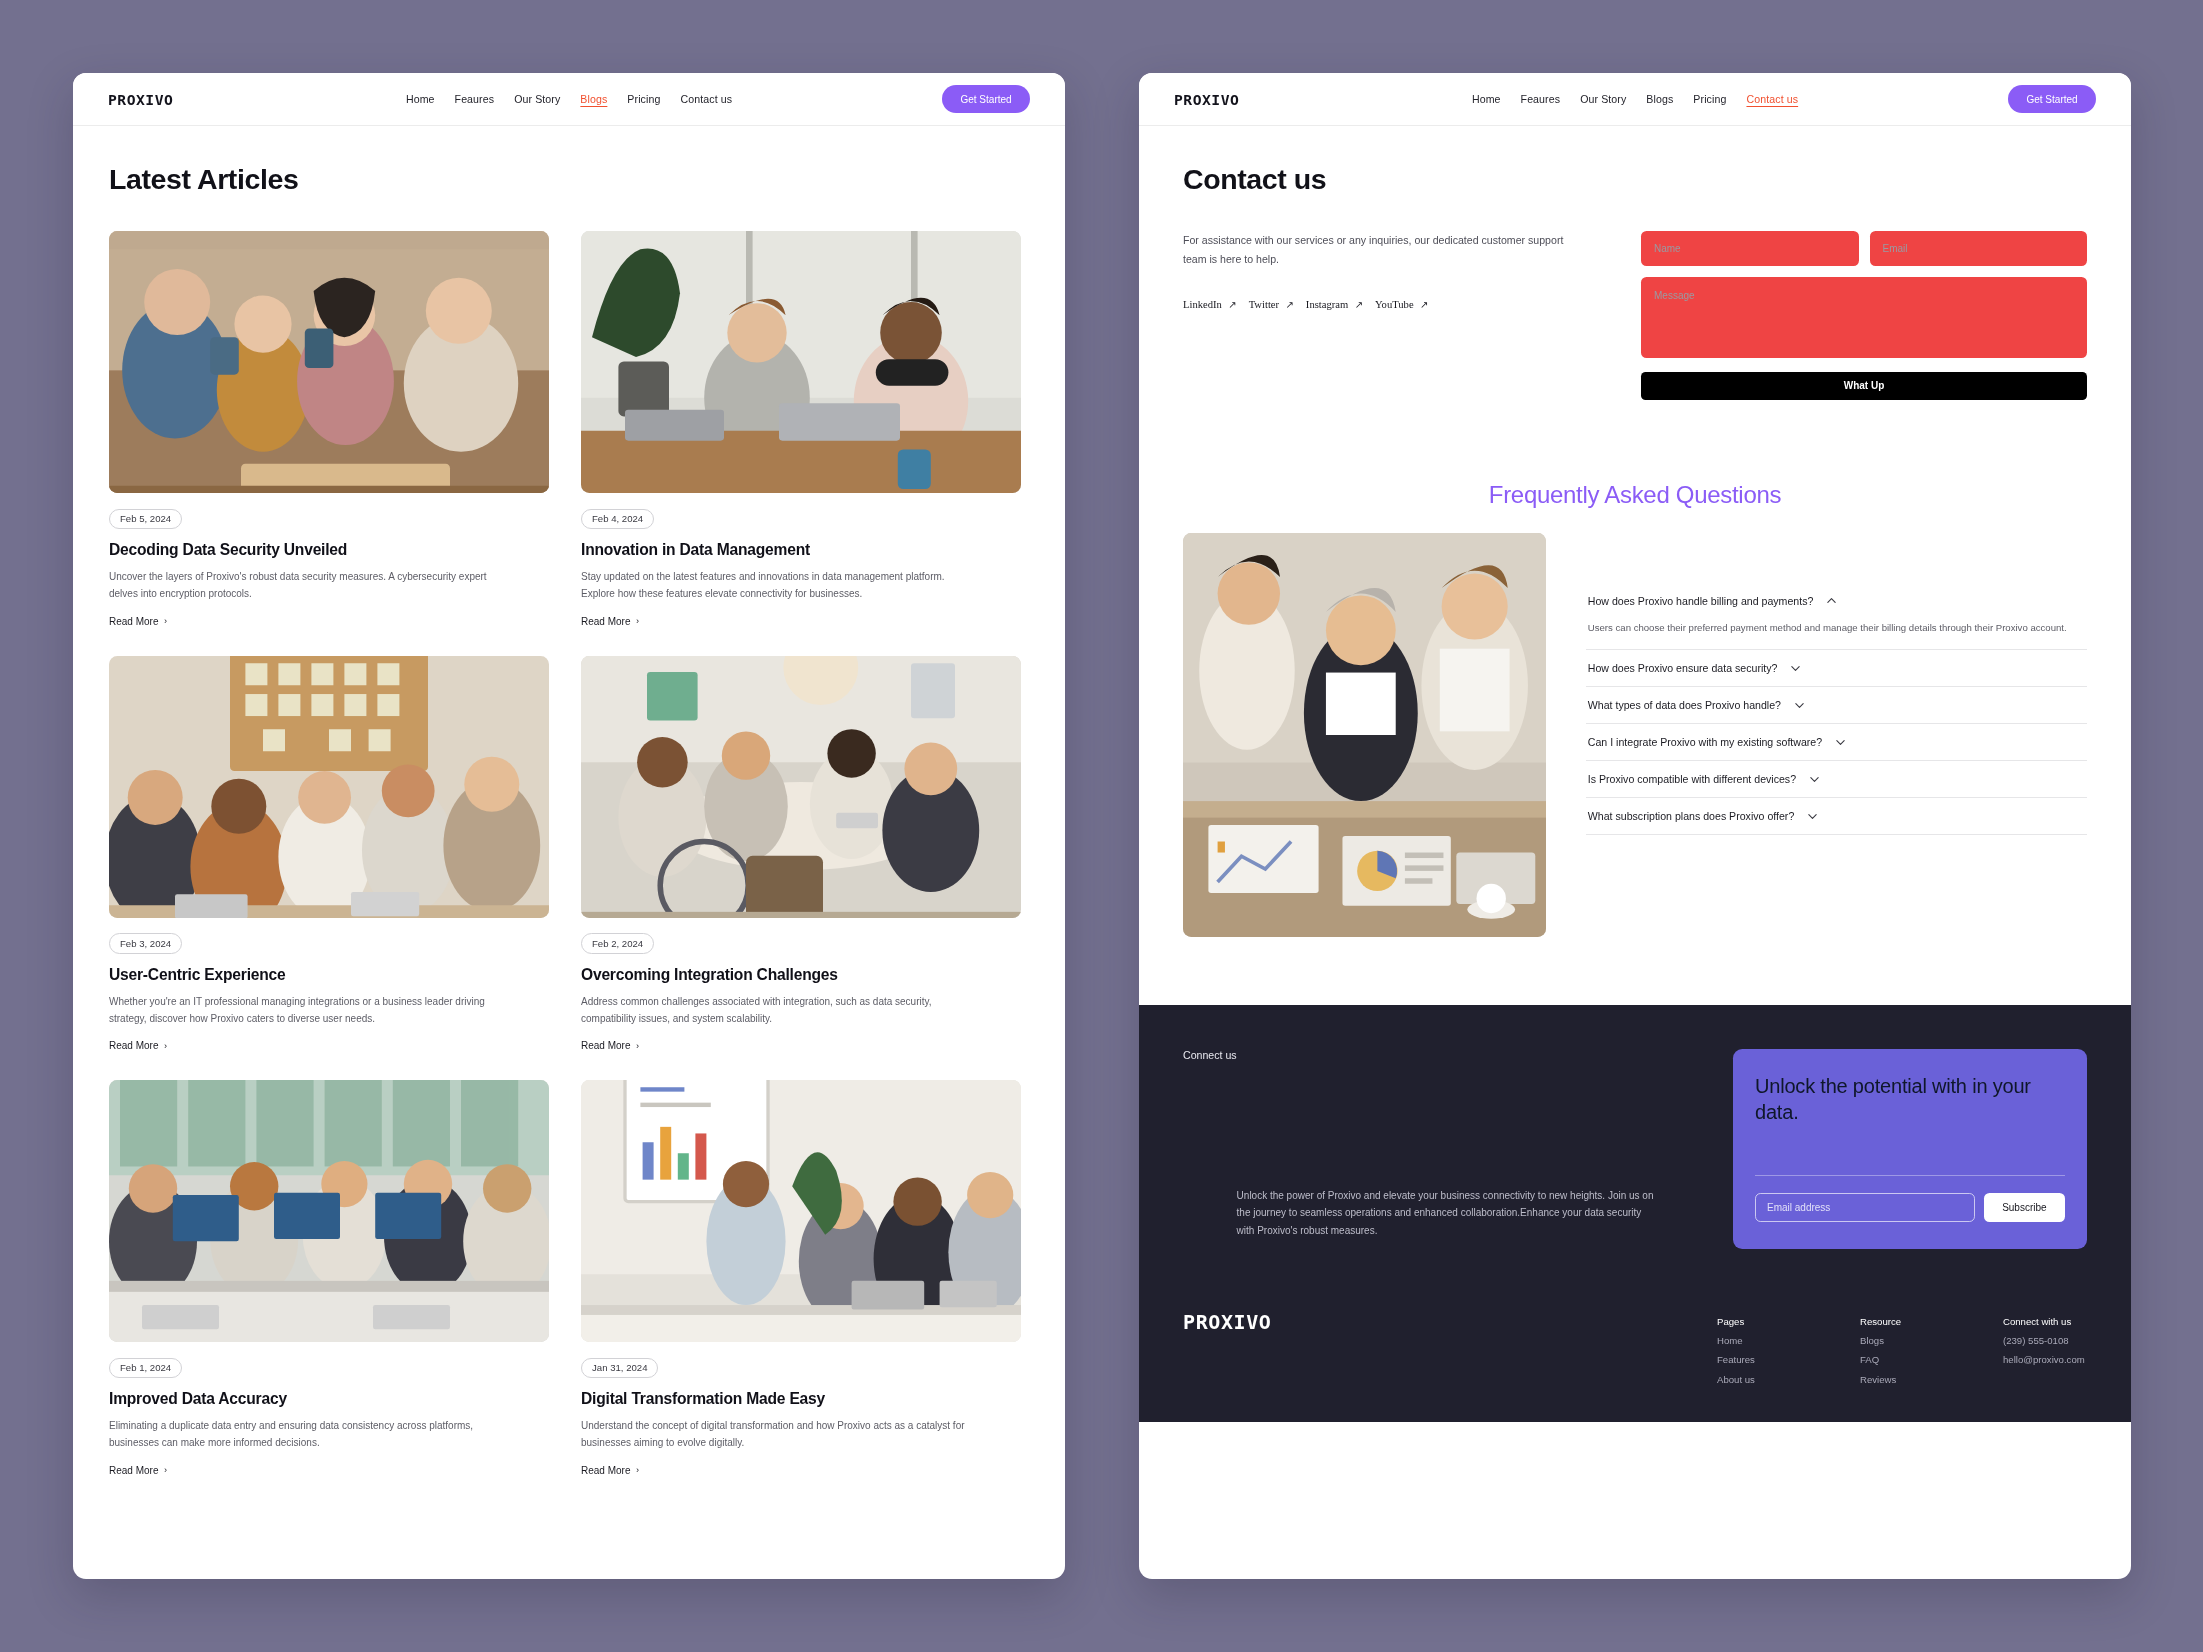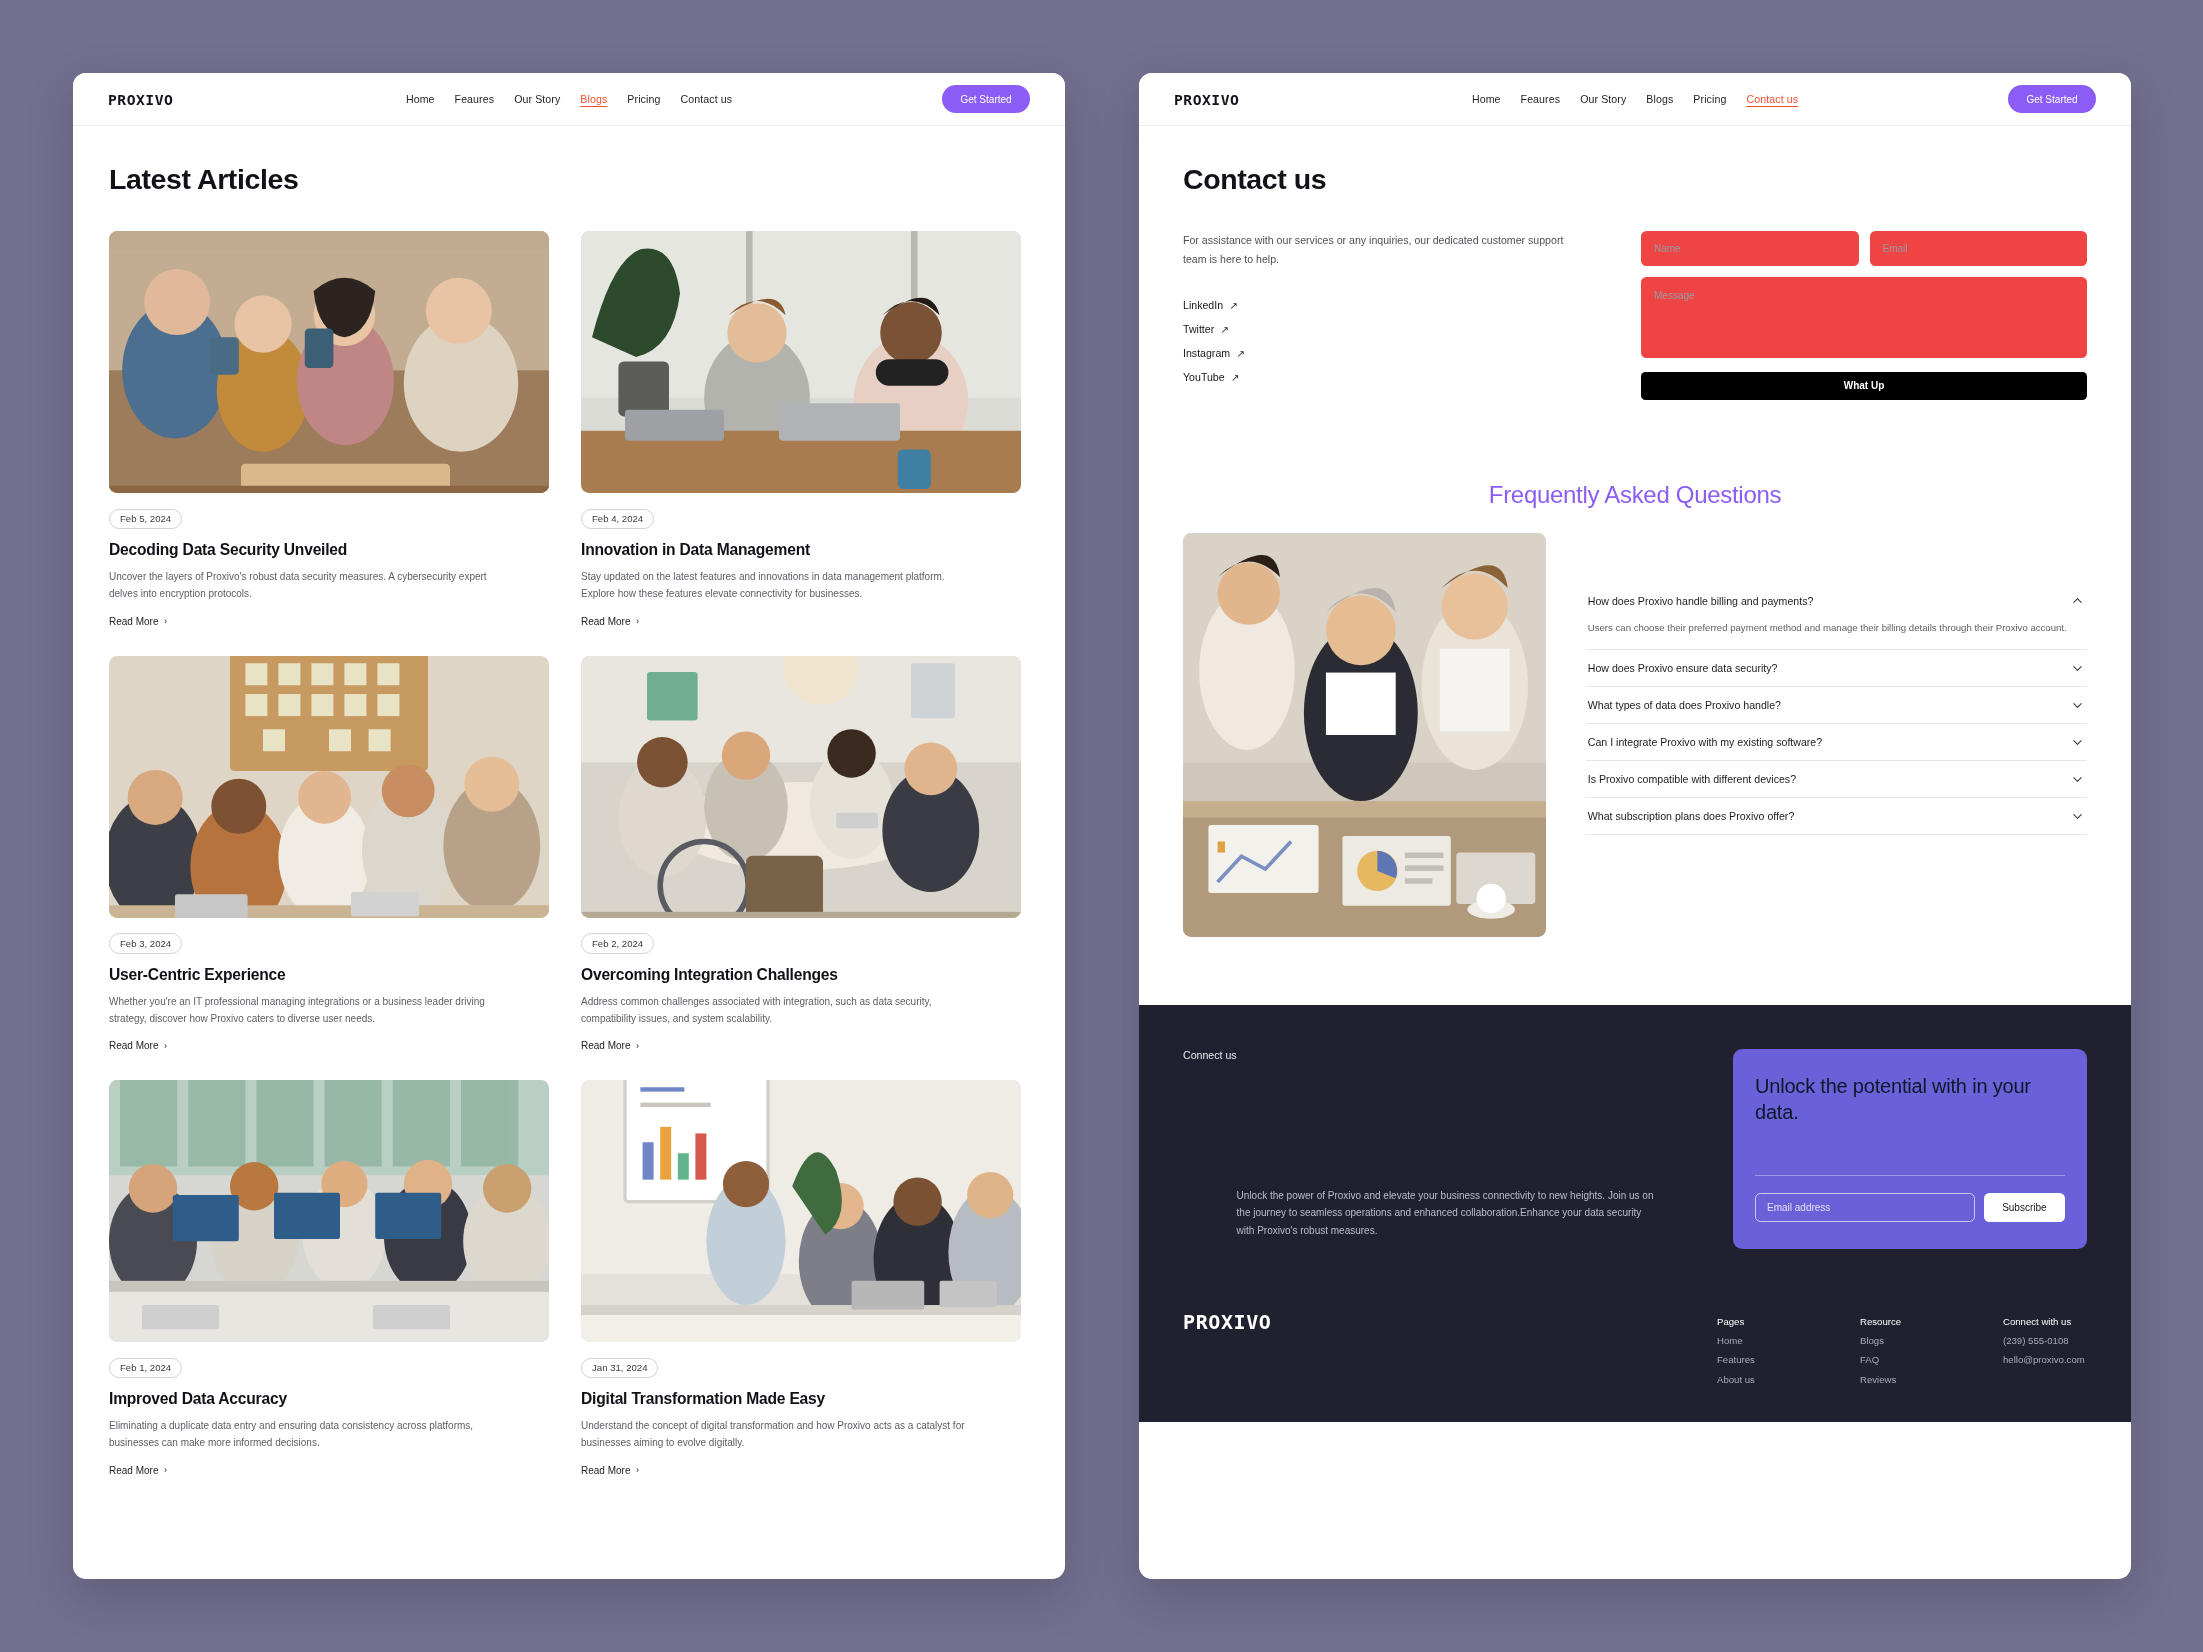--- a/index.html
+++ b/index.html
@@ -132,21 +132,21 @@
     gap: 40px;
     margin-top: 35px;
   }
   .contact-left { width: 418px; flex: none; }
   .contact-intro {
     font-size: 10.6px;
     line-height: 1.75;
     color: #4e4e58;
     max-width: 404px;
   }
-  .social-list { margin-top: 31px; display: flex; flex-direction: column; gap: 12px; }
+  .social-list { margin-top: 31px; display: flex; gap: 12px; font-family: Liberation Serif, serif; }
   .social-link {
     font-size: 10.6px;
     color: #17171e;
     text-decoration: none;
     display: inline-flex; align-items: center; gap: 6.4px;
     width: fit-content;
     cursor: pointer;
   }
   .arrow-ne { font-size: 10px; color: #17171e; }
 
@@ -198,21 +198,21 @@
   .faq-img {
     width: 363px; height: 404px;
     border-radius: 8.3px;
     overflow: hidden;
     flex: none;
   }
   .faq-img svg { display: block; width: 100%; height: 100%; }
   .faq-list { flex: 1; padding-top: 50px; }
   .faq-item { border-bottom: 0.9px solid #e6e6e8; }
   .faq-q {
-    display: flex; align-items: center; justify-content: space-between;
+    display: flex; align-items: center; 
     padding: 12px 3.7px 12px 1.8px;
     cursor: pointer;
     gap: 13px;
   }
   .faq-q-text { font-size: 10.6px; color: #1b1b22; }
   .chev-icon { width: 11px; height: 11px; flex: none; }
   .faq-a {
     font-size: 9.6px;
     color: #5d5d66;
     line-height: 1.78;

